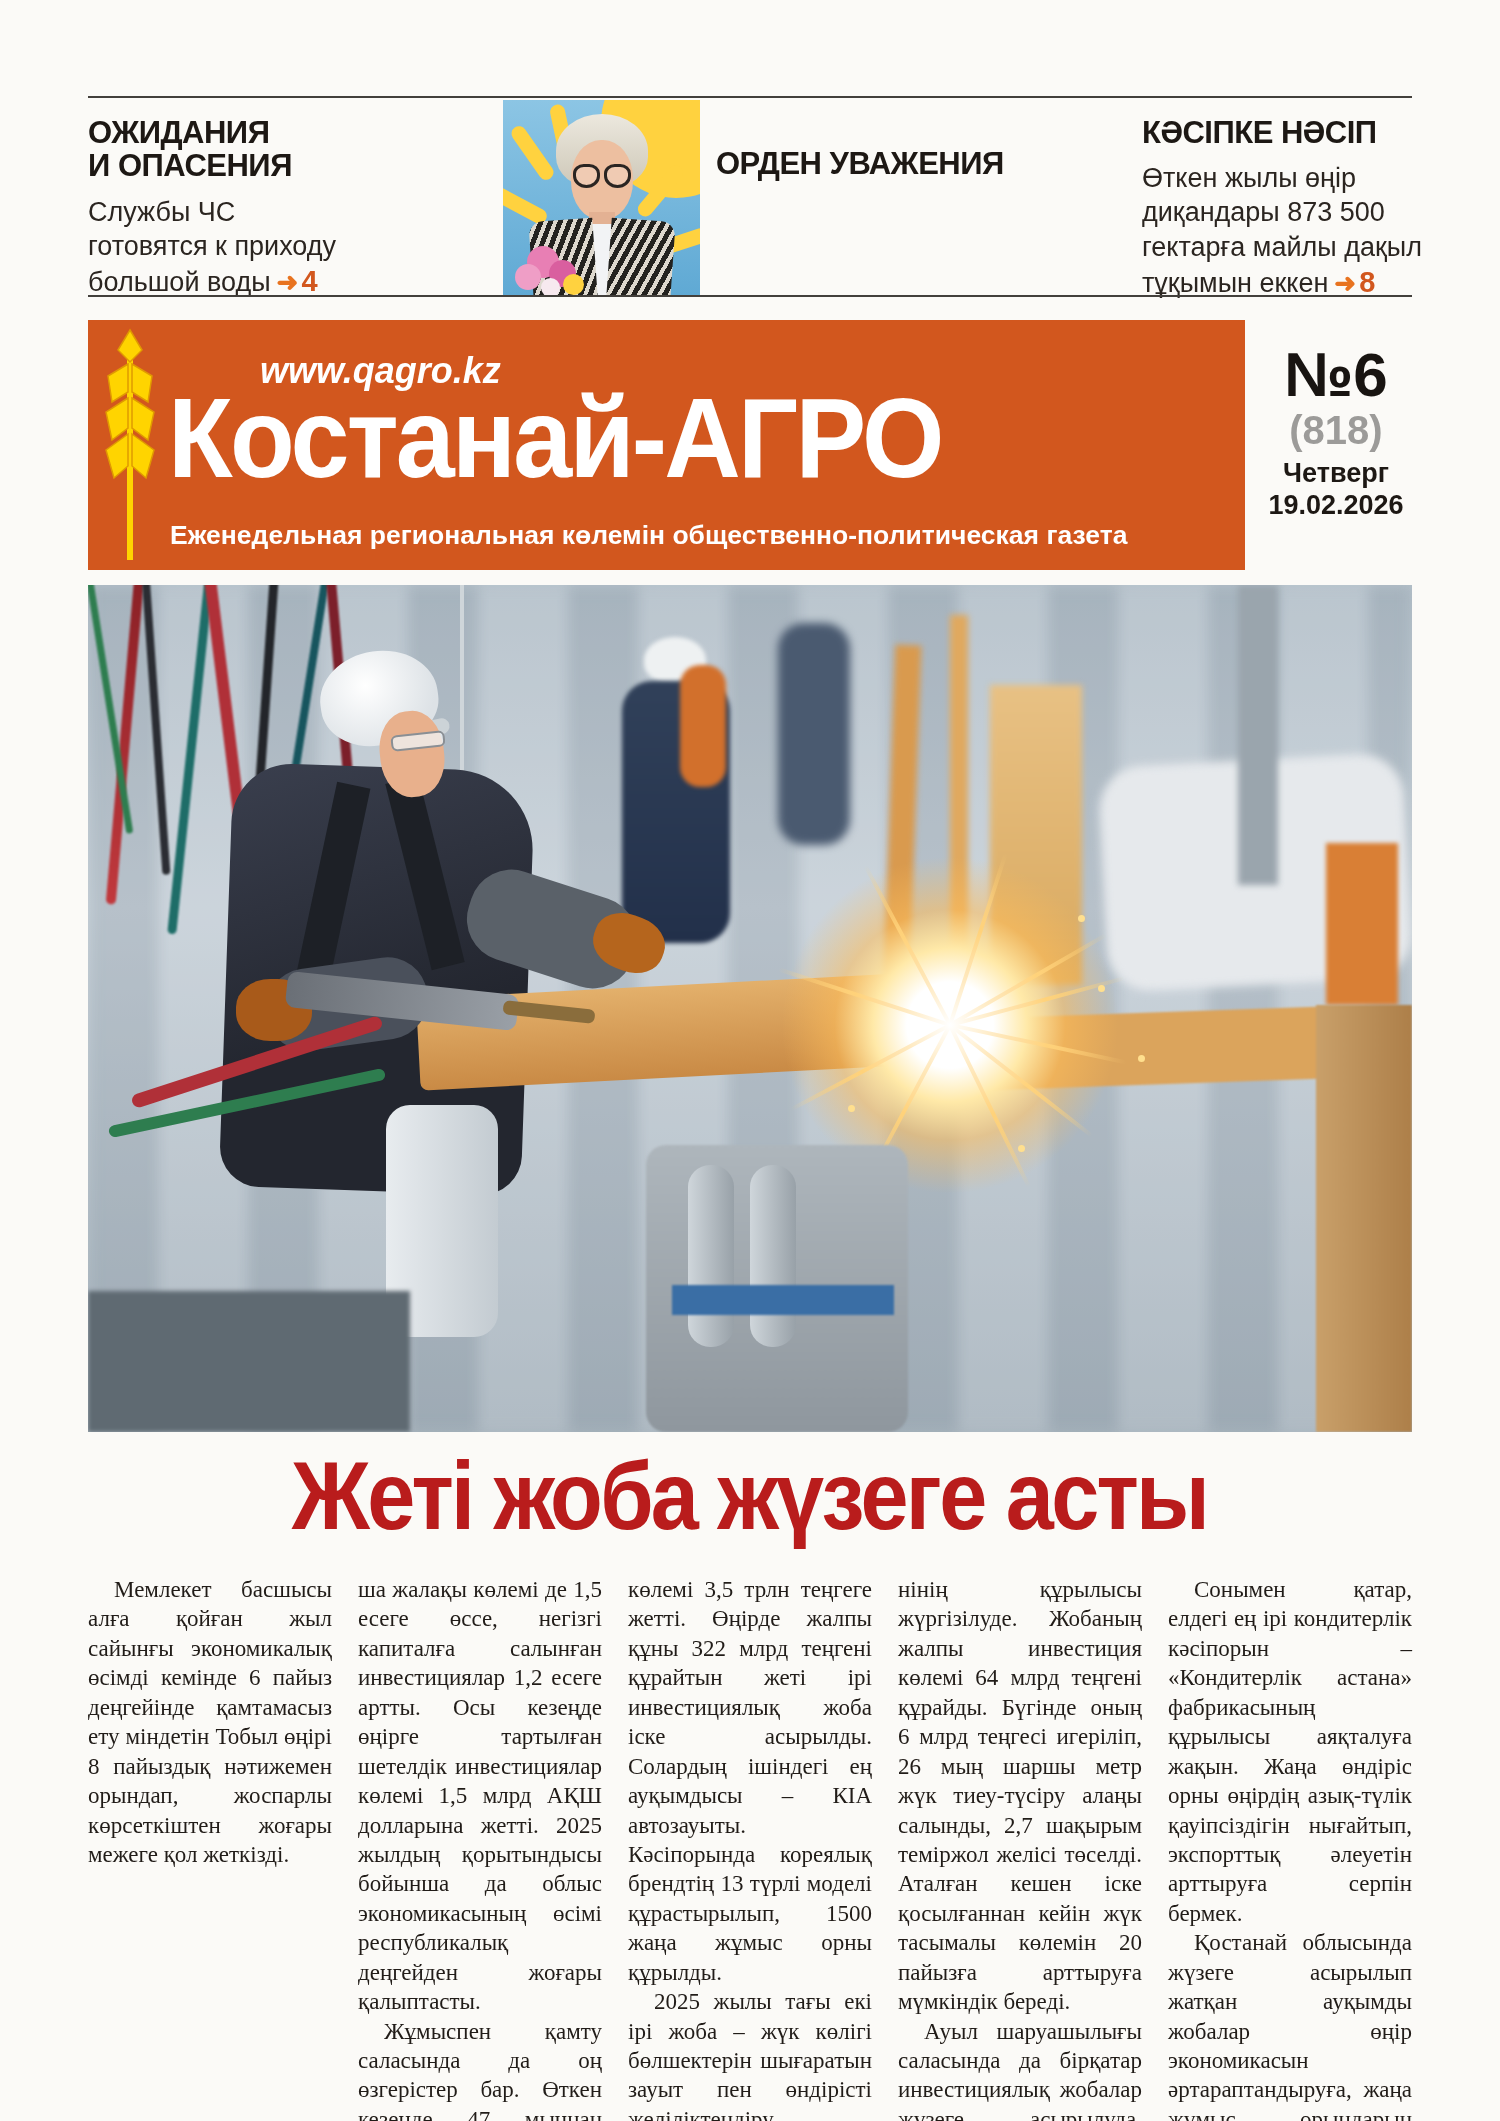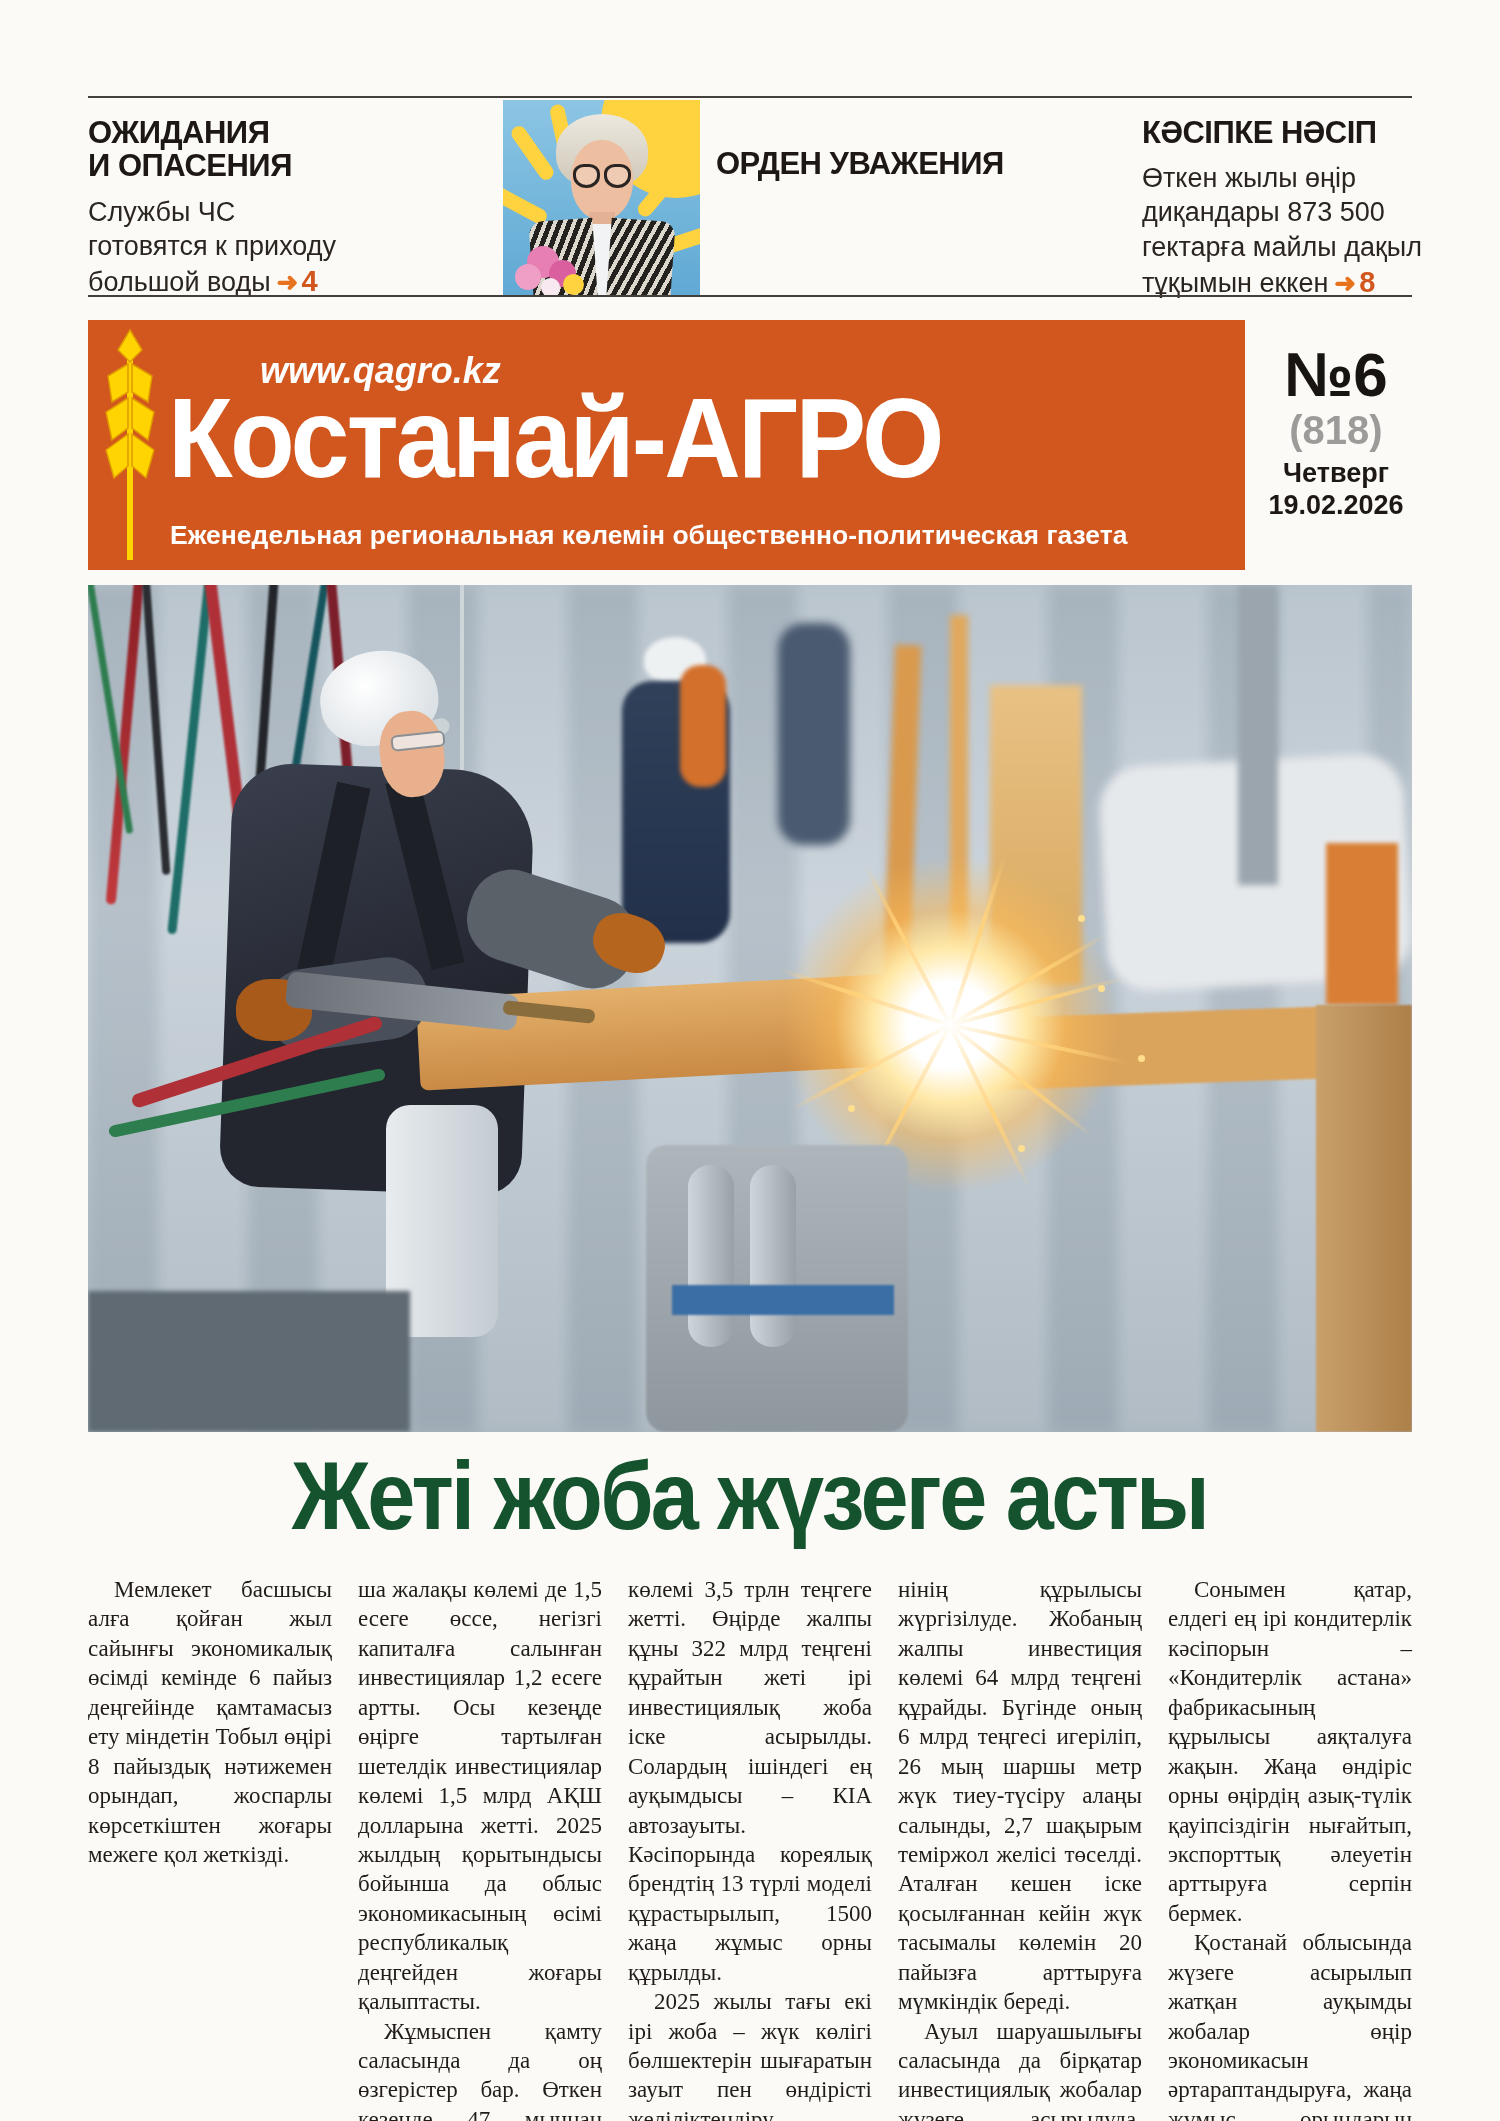--- a/index.html
+++ b/index.html
@@ -170,21 +170,21 @@
          background:linear-gradient(90deg,#cfd6db,#98a1a8); }
   .cy1{left:600px;} .cy2{left:662px;}
   .blueband { left:584px; top:700px; width:222px; height:30px; background:#3a6ea5; filter:blur(1px); }
   .fgframe { left:1228px; top:420px; width:96px; height:427px;
              background:linear-gradient(90deg,#c9a06a,#ad7f49); filter:blur(1px); }
   .floor { left:0; top:706px; width:322px; height:141px; background:#5f6a72; filter:blur(2px); }
 
   
   #headline {
     position:absolute; left:0; top:1448px; width:1500px; text-align:center;
-    font-size:96px; font-weight:800; color:#14532d; letter-spacing:-3px;
+    font-size:96px; font-weight:800; color:#b91c1c; letter-spacing:-3px;
     line-height:1.0;
   }
   #headline span { display:inline-block; transform:scaleX(.9); }
 
   
   #article {
     position:absolute; left:88px; top:1575px; width:1324px; height:530px;
     display:flex; gap:26px;
     font-family:"Liberation Serif", serif; font-size:23px; line-height:1.28;
     color:#211c18;

